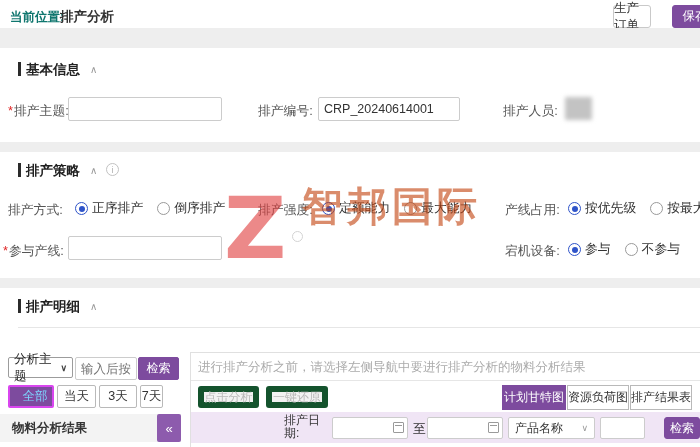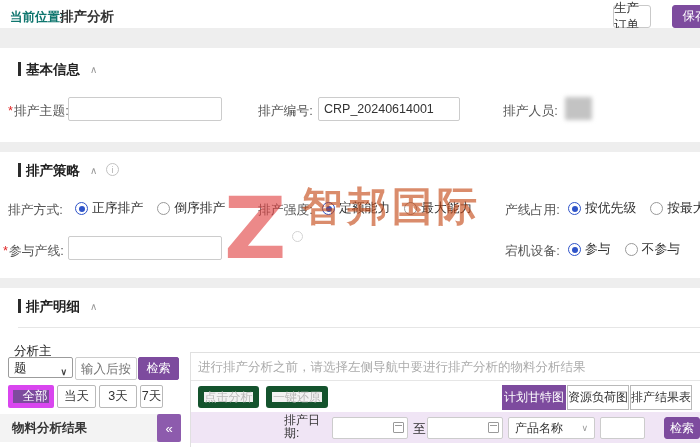--- a/index.html
+++ b/index.html
@@ -43,21 +43,21 @@
   .wm-reg { position:absolute; left:292px; top:231px; width:11px; height:11px; border:1.5px solid #b5b5b5; border-radius:50%; }
   .wm-slogan { position:absolute; left:308px; top:240px; font-size:14px; letter-spacing:8px; color:#a5a5a5; }
 
   .divider { position:absolute; height:1px; background:#e6e6e6; }
 
   
   .select-box { position:absolute; display:flex; align-items:center; justify-content:space-between; border:1px solid #9c9c9c; border-radius:2px; background:#fff; padding:0 5px; font-size:12.5px; color:#222; cursor:pointer; }
   .select-caret { font-size:9px; color:#444; font-weight:bold; }
   .tab { position:absolute; display:flex; align-items:center; justify-content:center; border-radius:2px; font-size:12.5px; cursor:pointer; }
   .tab-idle { background:#fff; border:1px solid #b9b9b9; color:#333; }
-  .tab-on { background:#7d4b9e; border:5px solid #d946ef; color:#ffffff;padding-left:8px; }
+  .tab-on { background:#7d4b9e; border:2px solid #d946ef; color:#7dd3fc;padding-left:8px; }
   #result-bar { position:absolute; left:0px; top:414px; width:181px; height:28px; background:#f3f3f3; }
   #result-title { position:absolute; left:12px; top:420px; font-size:12.5px; font-weight:bold; color:#333; }
   #collapse-btn { position:absolute; left:157px; top:414px; width:24px; height:28px; background:#8d5bad; color:#fff; display:flex; align-items:center; justify-content:center; font-size:13px; border-radius:2px; cursor:pointer; }
 
   
   #right-panel { position:absolute; left:190px; top:352px; width:511px; height:96px; border:1px solid #e0e0e0; background:#fff; }
   #rp-message { position:absolute; left:198px; top:359px; font-size:12.5px; color:#ababab; white-space:nowrap; z-index:2; }
   .vtab { position:absolute; top:385px; height:25px; display:flex; align-items:center; justify-content:center; font-size:12px; cursor:pointer; }
   #lavender { position:absolute; left:191px; top:412px; width:509px; height:31px; background:#f0e5f5; }
   #date-label { position:absolute; left:284px; top:414px; width:42px; font-size:12px; line-height:13px; color:#333; }
@@ -149,21 +149,21 @@
       </span>
   </div>
 
   <div class="band" style="top:278px;height:10px;"></div>
 
   <div class="sec-bar" style="left:18px;top:299px;"></div>
   <span class="sec-title" style="left:26px;top:298px;">排产明细</span>
   <span class="caret" style="left:90px;top:301px;">∧</span>
   <div class="divider" style="left:18px;top:327px;width:682px;"></div>
 
-  <div class="select-box" style="left:8px;top:357px;width:65px;height:21px;align-items:flex-end;">
+  <div class="select-box" style="left:8px;top:357px;width:65px;height:21px;">
     <span>分析主题</span>
     <span class="select-caret">∨</span>
   </div>
   <input class="inp" style="left: 75px; top: 357px; width: 62px; height: 23px; color: rgb(187, 187, 187);" placeholder="输入后按回车">
   <div class="btn btn-purple" style="position:absolute;left:138px;top:357px;width:41px;height:23px;border-radius:2px;font-size:12px;">检索</div>
 
   <div class="tab tab-on" style="left:8px;top:385px;width:46px;height:23px;">全部</div>
   <div class="tab tab-idle" style="left:57px;top:385px;width:39px;height:23px;">当天</div>
   <div class="tab tab-idle" style="left:99px;top:385px;width:38px;height:23px;">3天</div>
   <div class="tab tab-idle" style="left:140px;top:385px;width:23px;height:23px;">7天</div>

